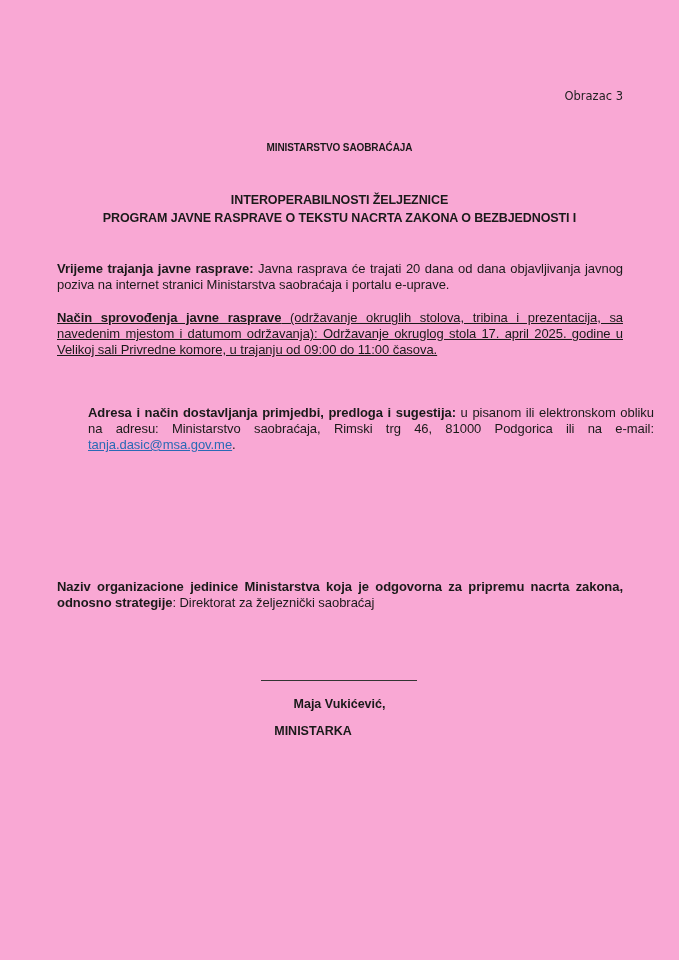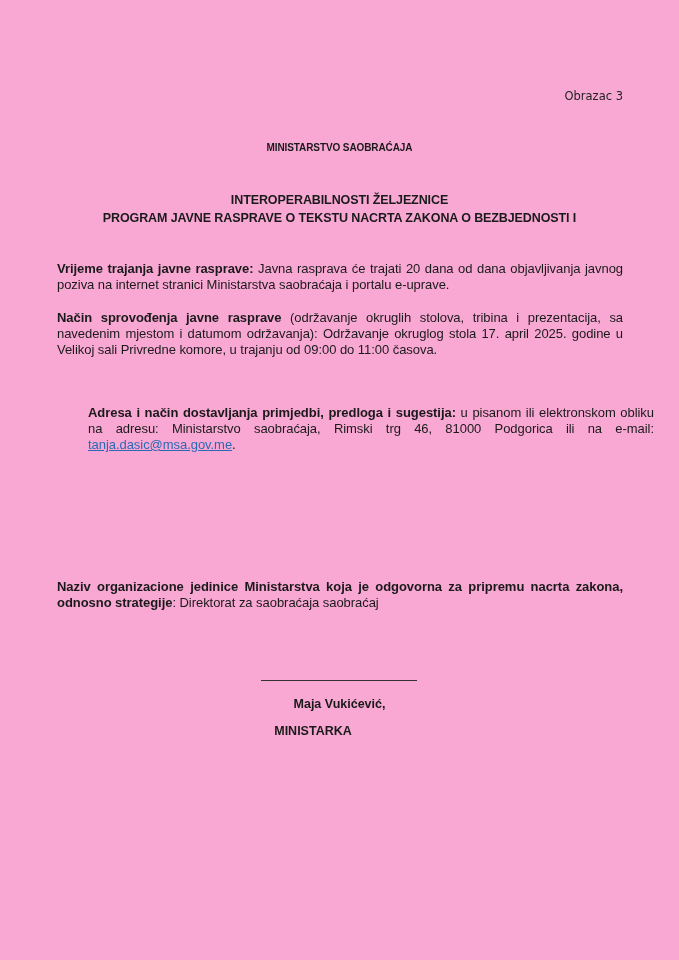--- a/index.html
+++ b/index.html
@@ -66,21 +66,21 @@
     }
     .section .link {
       color: #2a6ab5;
       text-decoration: underline;
       cursor: pointer;
     }
     .last-line {
       text-align-last: left;
     }
     #sec1 { top: 261px; }
-    #sec2 { top: 310px; }
+    #sec2 { top: 310px; text-decoration: underline; }
     #sec3 { top: 405px; margin-left: 31px; }
     #sec4 { top: 504px; }
     #sec5 { top: 579px; }
     .sig-line {
       position: absolute;
       top: 680px;
       left: 261px;
       width: 156px;
       height: 0;
       border-top: 1px solid #333;
@@ -118,19 +118,19 @@
     <div>PROGRAM JAVNE RASPRAVE O TEKSTU NACRTA ZAKONA O BEZBJEDNOSTI I</div>
   </div>
 
   <div class="section last-line" id="sec1"><b>Vrijeme trajanja javne rasprave:</b><span> Javna rasprava će trajati 20 dana od dana objavljivanja javnog poziva na internet stranici Ministarstva saobraćaja i portalu e-uprave.</span></div>
 
   <div class="section last-line" id="sec2"><b>Način sprovođenja javne rasprave</b><span> (održavanje okruglih stolova, tribina i prezentacija, sa navedenim mjestom i datumom održavanja): Održavanje okruglog stola 17. april 2025. godine u Velikoj sali Privredne komore, u trajanju od 09:00 do 11:00 časova.</span></div>
 
   <div class="section last-line" id="sec3"><b>Adresa i način dostavljanja primjedbi, predloga i sugestija:</b><span> u pisanom ili elektronskom obliku na adresu: Ministarstvo saobraćaja, Rimski trg 46, 81000 Podgorica ili na e-mail: </span><a class="link">tanja.dasic@msa.gov.me</a><span>.</span></div>
 
 
-  <div class="section last-line" id="sec5"><b>Naziv organizacione jedinice Ministarstva koja je odgovorna za pripremu nacrta zakona, odnosno strategije</b><span>: Direktorat za saobraćaja saobraćaj</span></div>
+  <div class="section last-line" id="sec5"><b>Naziv organizacione jedinice Ministarstva koja je odgovorna za pripremu nacrta zakona, odnosno strategije</b><span>: Direktorat za željeznički saobraćaj</span></div>
 
   <div class="sig-line"></div>
   <div class="sig-name">Maja Vukićević,</div>
   <div class="sig-title">MINISTARKA</div>
 
 </div>
 
 </body></html>

